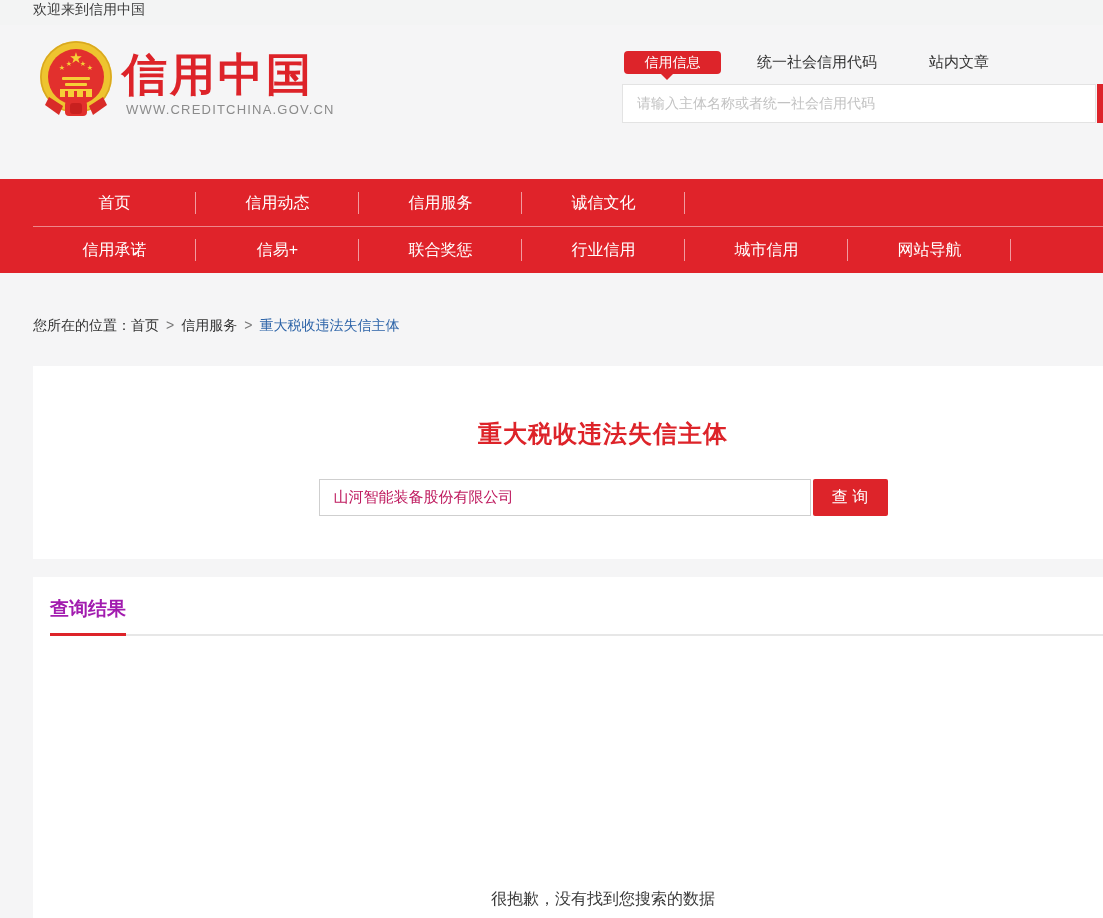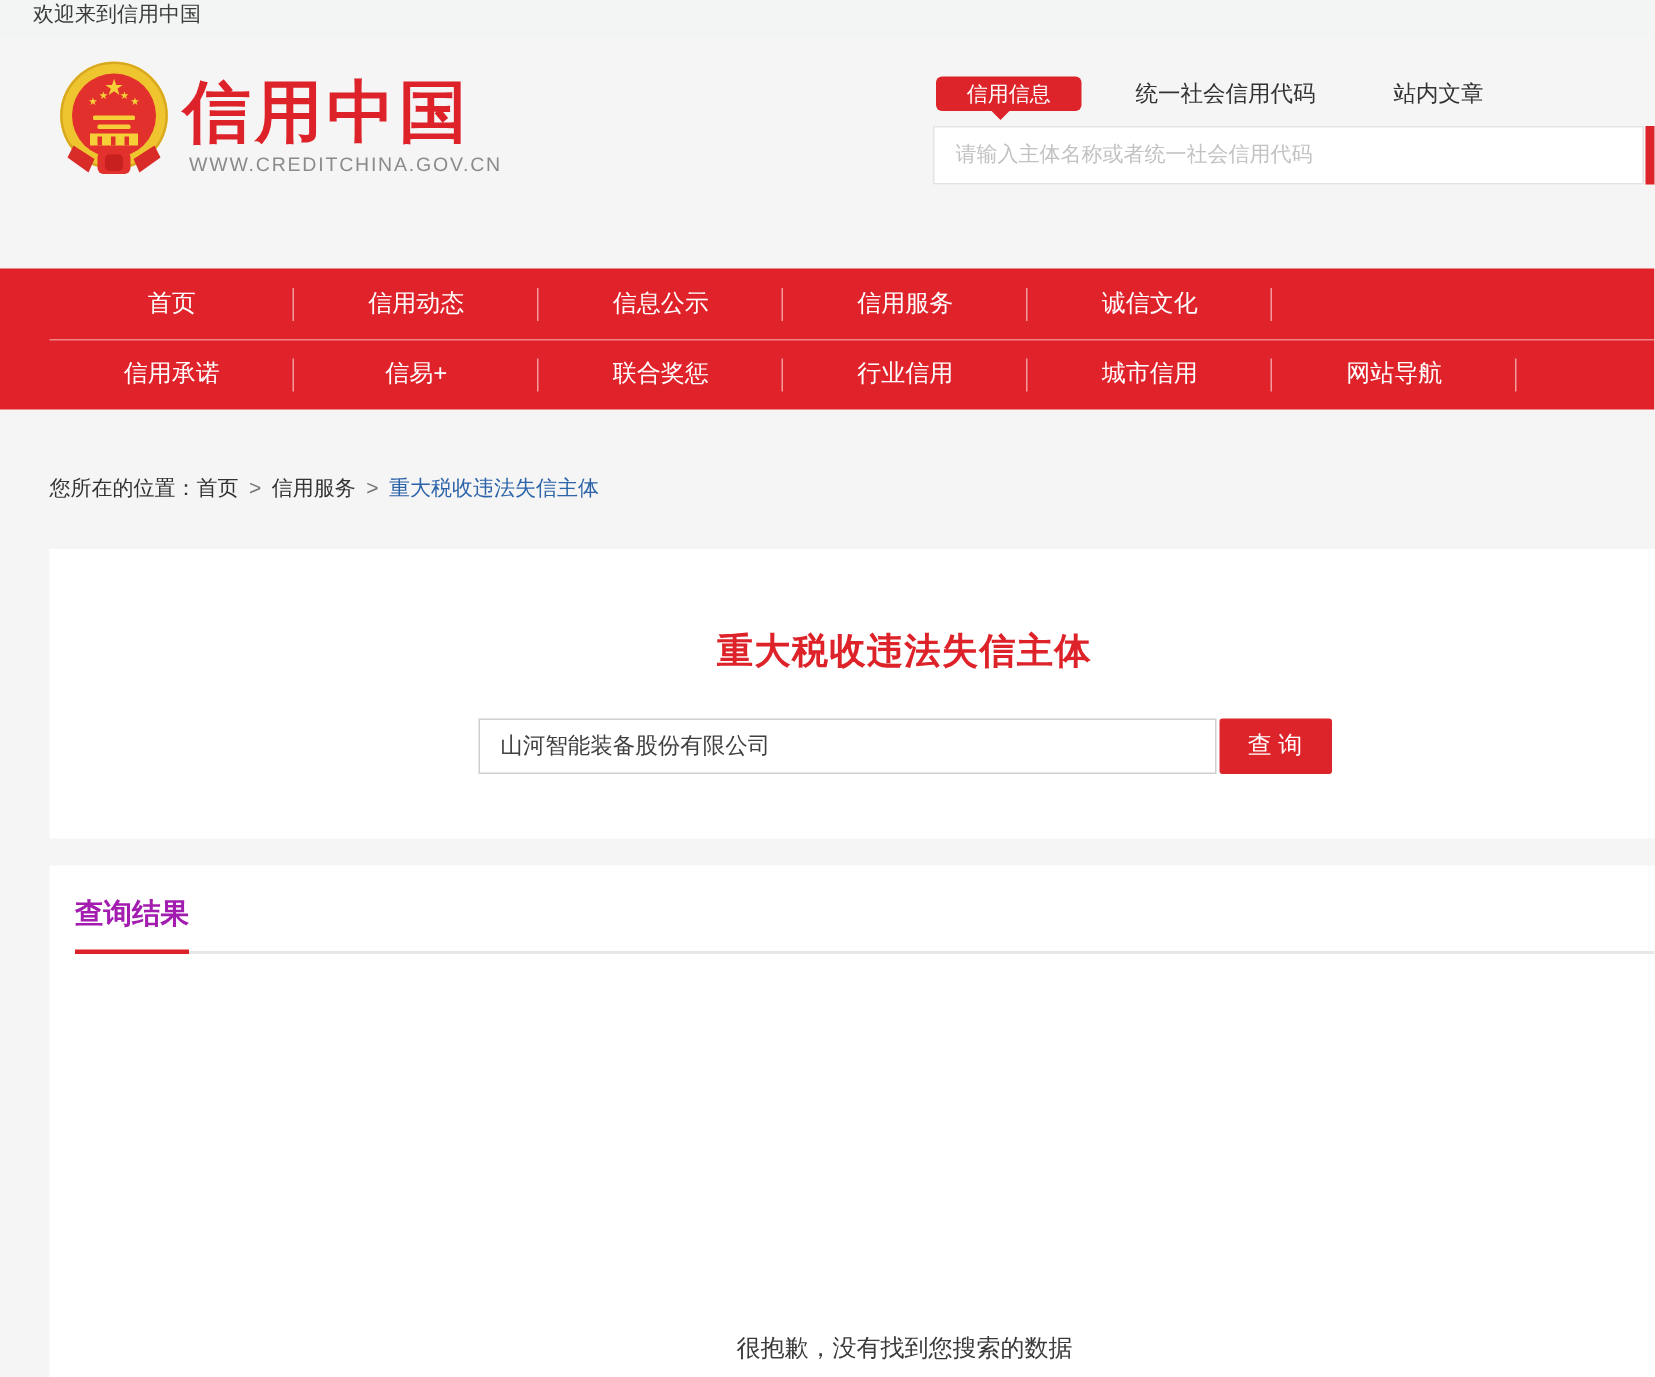--- a/index.html
+++ b/index.html
@@ -7,21 +7,21 @@
   body {
     font-family: "Liberation Sans", "DejaVu Sans", sans-serif;
     background: #f5f5f6;
     color: #333;
     position: relative;
   }
 
   
   .topbar { height: 25px; background: #f3f4f4; }
   .topbar-text {
-    display: inline-block; margin-left: 22px; margin-top: 1px;
+    display: inline-block; margin-left: 33px; margin-top: 1px;
     font-size: 14px; color: #3c3c3c;
   }
 
   
   .header { height: 154px; position: relative; background: #f5f5f6; }
   .emblem { position: absolute; left: 37px; top: 14px; width: 78px; height: 84px; }
   .logo-title {
     position: absolute; left: 122px; top: 20px;
     font-size: 45px; font-weight: bold; color: #dd2329; letter-spacing: 3px;
   }
@@ -85,21 +85,21 @@
   
   .panel { margin-left: 33px; width: 1140px; background: #ffffff; }
   .panel-query { height: 193px; padding-top: 52px; }
   .page-title {
     text-align: center; font-size: 24px; font-weight: bold; color: #dd2329;
     letter-spacing: 1px;
   }
   .query-row { margin-top: 29px; display: flex; justify-content: center; }
   .query-input {
     width: 492px; height: 37px; border: 1px solid #cfcfcf; background: #fff;
-    padding-left: 14px; font-size: 15px; color: #404040; font-family: inherit; outline: none;
+    padding-left: 14px; font-size: 15px; color: #be185d; font-family: inherit; outline: none;
   }
   .query-btn {
     width: 75px; height: 37px; margin-left: 2px; background: #dd242a; color: #fff;
     border: none; border-radius: 2px; font-size: 16px; cursor: pointer;
     font-family: inherit; white-space: pre;
   }
 
   .panel-results { margin-top: 18px; height: 360px; }
   .results-head {
     margin-left: 17px; padding-top: 19px; border-bottom: 2px solid #e7e7e7;
@@ -151,21 +151,20 @@
   <button class="tab-plain tab-article">站内文章</button>
 
   <input class="header-search-input" placeholder="请输入主体名称或者统一社会信用代码" style="">
   <button class="header-search-btn"></button>
 </div>
 
 <div class="nav">
   <div class="nav-row">
     <button class="nav-item">首页</button>
     <button class="nav-item">信用动态</button>
-    <button class="nav-item">信息公示</button>
     <button class="nav-item">信用服务</button>
     <button class="nav-item">诚信文化</button>
   </div>
   <div class="nav-divider"></div>
   <div class="nav-row">
     <button class="nav-item">信用承诺</button>
     <button class="nav-item">信易+</button>
     <button class="nav-item">联合奖惩</button>
     <button class="nav-item">行业信用</button>
     <button class="nav-item">城市信用</button>

